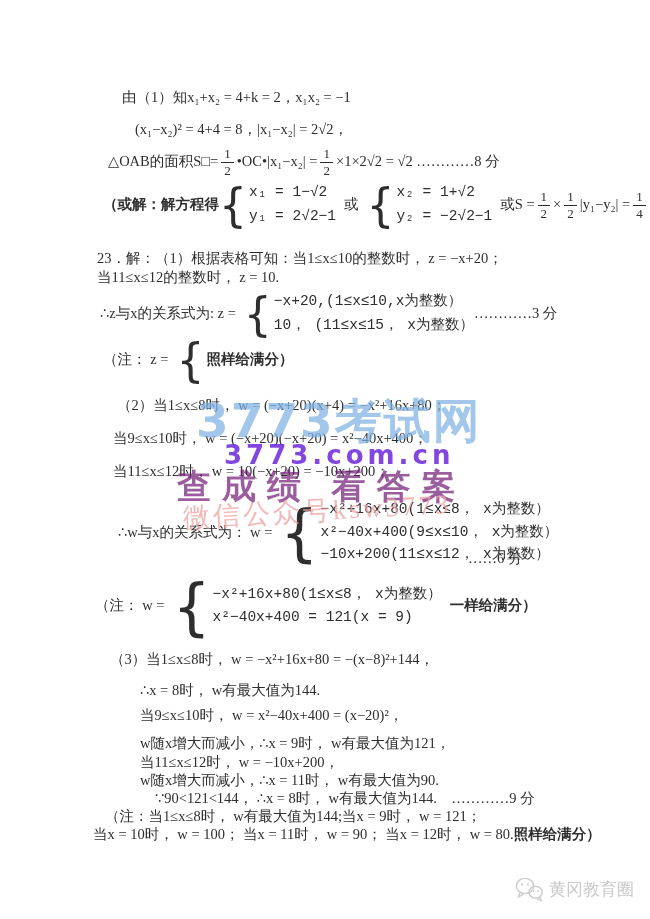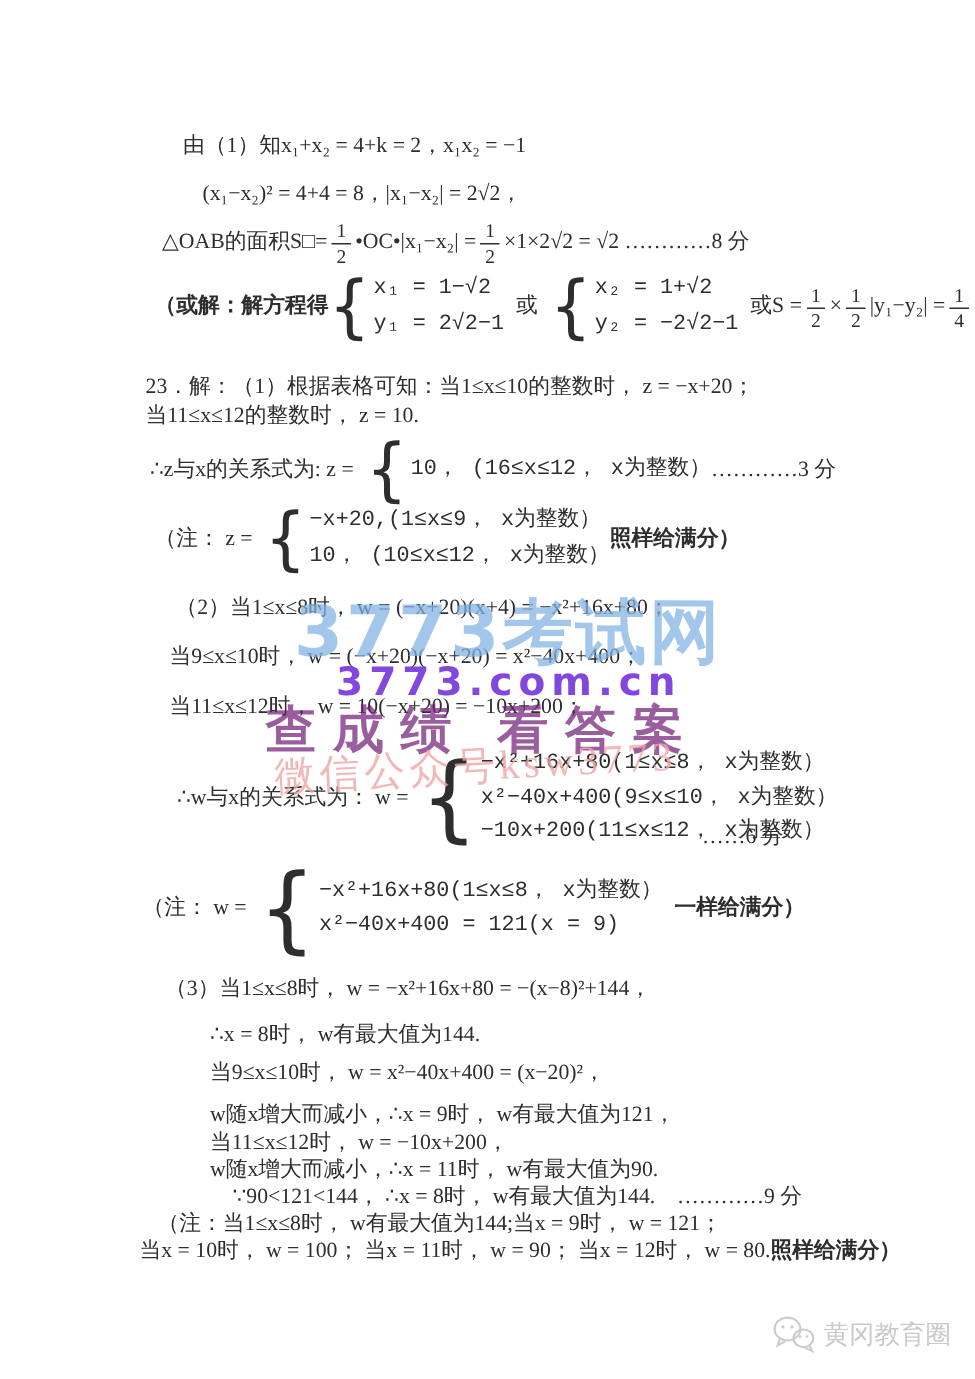--- a/index.html
+++ b/index.html
@@ -97,34 +97,31 @@
   </div>
 
   <div class="ml" style="left:97px;top:249px;">23．解：（1）根据表格可知：当1≤x≤10的整数时， z = −x+20；</div>
   <div class="ml" style="left:97px;top:268px;">当11≤x≤12的整数时， z = 10.</div>
 
   <div class="ml flexline" style="left:100px;top:292px;">
     <span>∴z与x的关系式为: z =</span>
     <span class="cases c2 sp">
       <span class="brace">{</span>
       <span class="rows">
-        <span>10， (16≤x≤12， x为整数）</span>
+        <span>−x+20,(1≤x≤10,x为整数）</span>
+        <span>10， (11≤x≤15， x为整数）</span>
       </span>
     </span>
     <span>…………3 分</span>
   </div>
 
   <div class="ml flexline" style="left:103px;top:338px;">
     <span>（注： z =</span>
     <span class="cases c2 sp">
       <span class="brace">{</span>
-      <span class="rows">
-        <span>−x+20,(1≤x≤9， x为整数）</span>
-        <span>10， (10≤x≤12， x为整数）</span>
-      </span>
     </span>
     <span class="bold">照样给满分）</span>
   </div>
 
   <div class="ml" style="left:117px;top:396px;">（2）当1≤x≤8时， w = (−x+20)(x+4) = −x²+16x+80；</div>
   <div class="ml" style="left:113px;top:429px;">当9≤x≤10时， w = (−x+20)(−x+20) = x²−40x+400；</div>
   <div class="ml" style="left:113px;top:462px;">当11≤x≤12时， w = 10(−x+20) = −10x+200；</div>
 
   <div class="ml flexline" style="left:118px;top:500px;">
     <span>∴w与x的关系式为： w =</span>

